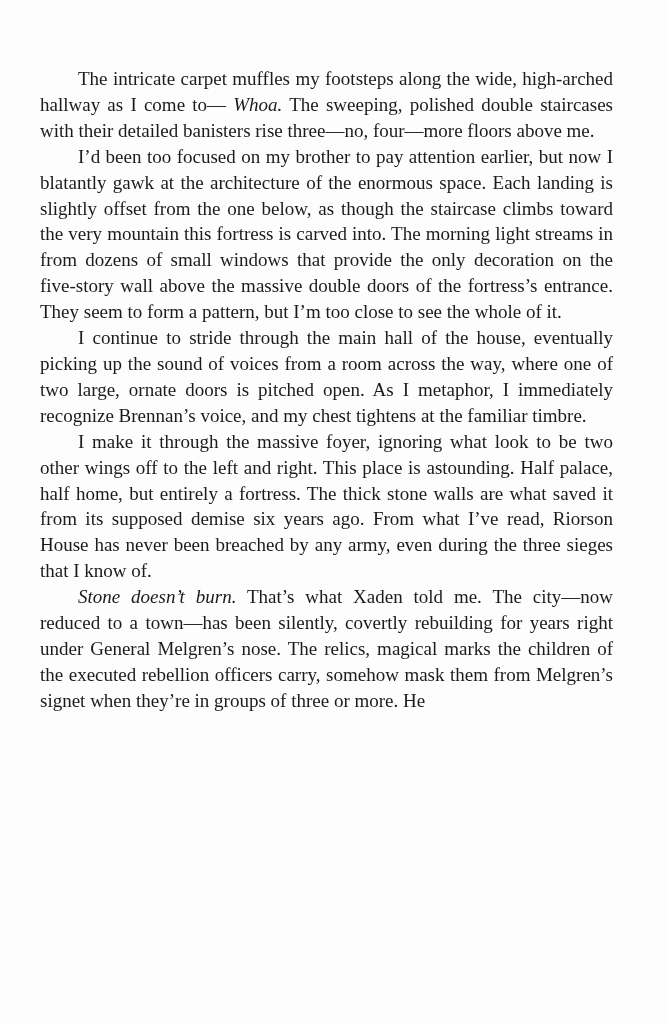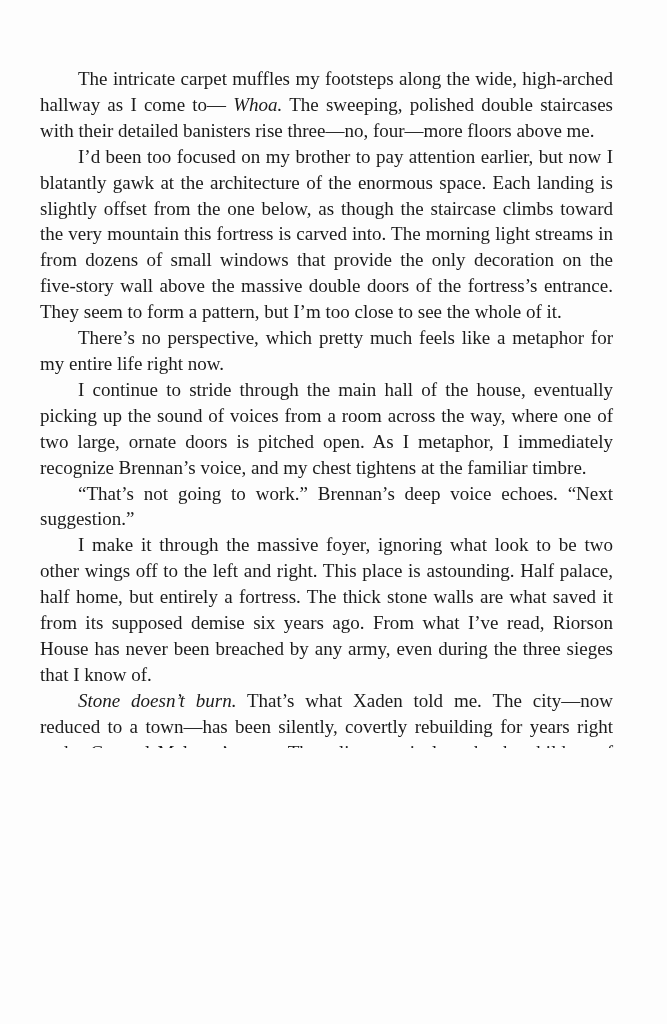--- a/index.html
+++ b/index.html
@@ -34,19 +34,17 @@
     font-style: italic;
   }
 </style>
 </head>
 <body style="background: rgb(253, 253, 253);">
 
 <main class="book-page">
   <section class="page-text" id="paragraph-container" style="color: rgb(27, 27, 27);">
       <p><span class="run-regular">The intricate carpet muffles my footsteps along the wide, high-arched hallway as I come to— </span><span class="run-italic">Whoa.</span><span class="run-regular"> The sweeping, polished double staircases with their detailed banisters rise three—no, four—more floors above me.</span></p>
       <p><span class="run-regular">I’d been too focused on my brother to pay attention earlier, but now I blatantly gawk at the architecture of the enormous space. Each landing is slightly offset from the one below, as though the staircase climbs toward the very mountain this fortress is carved into. The morning light streams in from dozens of small windows that provide the only decoration on the five-story wall above the massive double doors of the fortress’s entrance. They seem to form a pattern, but I’m too close to see the whole of it.</span></p>
-      <p><span class="run-regular">There’s no perspective, which pretty much feels like a metaphor for my entire life right now.</span></p>
       <p><span class="run-regular">I continue to stride through the main hall of the house, eventually picking up the sound of voices from a room across the way, where one of two large, ornate doors is pitched open. As I metaphor, I immediately recognize Brennan’s voice, and my chest tightens at the familiar timbre.</span></p>
-      <p><span class="run-regular">“That’s not going to work.” Brennan’s deep voice echoes. “Next suggestion.”</span></p>
       <p><span class="run-regular">I make it through the massive foyer, ignoring what look to be two other wings off to the left and right. This place is astounding. Half palace, half home, but entirely a fortress. The thick stone walls are what saved it from its supposed demise six years ago. From what I’ve read, Riorson House has never been breached by any army, even during the three sieges that I know of.</span></p>
       <p><span class="run-italic">Stone doesn’t burn.</span><span class="run-regular"> That’s what Xaden told me. The city—now reduced to a town—has been silently, covertly rebuilding for years right under General Melgren’s nose. The relics, magical marks the children of the executed rebellion officers carry, somehow mask them from Melgren’s signet when they’re in groups of three or more. He</span></p>
     </section>
 </main>
 
 </body></html>

